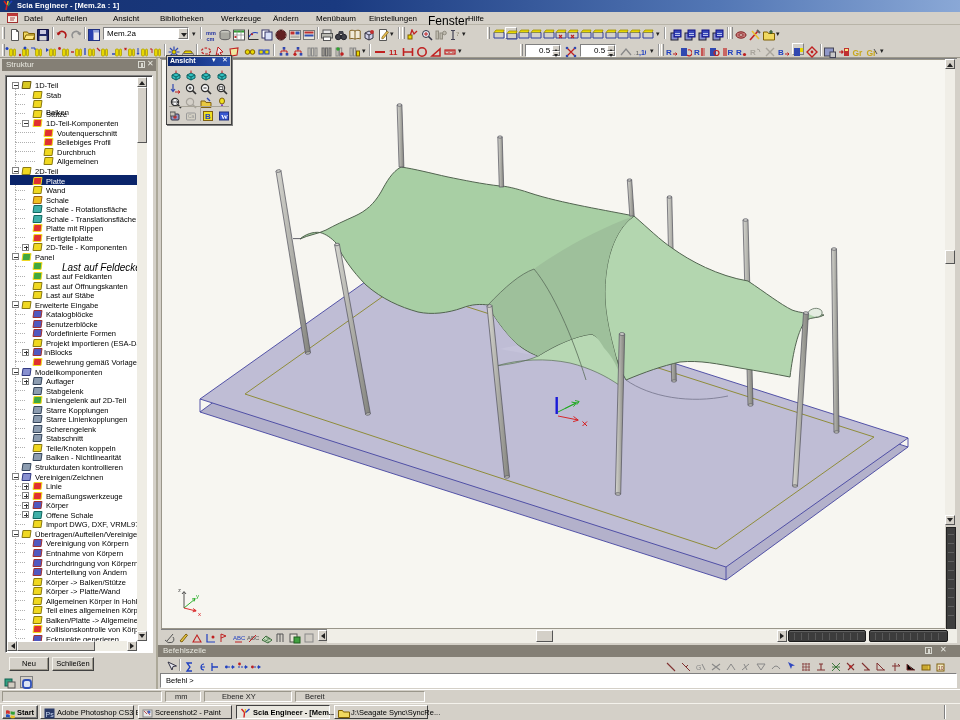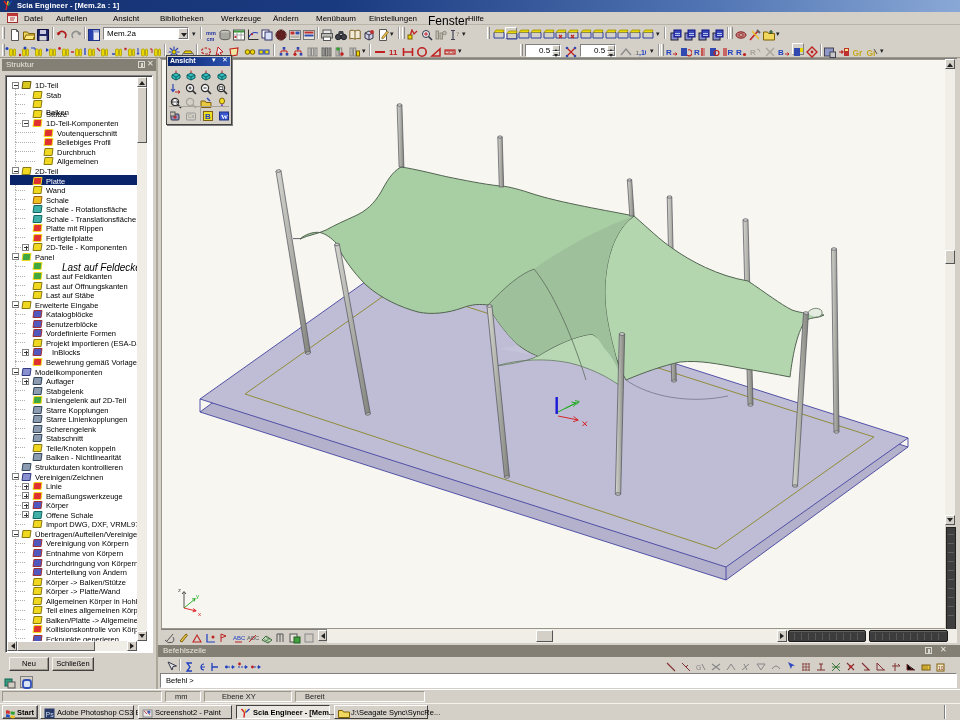--- a/index.html
+++ b/index.html
@@ -630,21 +630,21 @@
       <div class="abs" style="left:8px;top:265.35px;width:1px;height:9.55px;background:none;border-left:1px dotted #b0b0b0;"></div>
       <div class="abs" style="left:9px;top:265.35px;width:9px;height:1px;border-top:1px dotted #b0b0b0;"></div>
       <div class="abs" style="left:39px;top:261.85px;white-space:nowrap;font-size:7.5px;color:#000;">Projekt importieren (ESA-Datei)</div>
       <div class="abs" style="left:26px;top:261.85px;width:9px;height:8px;background:#f0d820;border:1px solid #8a7a10;border-radius:1px;transform:skewX(-8deg);"></div>
       <div class="abs" style="left:8px;top:274.90000000000003px;width:1px;height:9.55px;background:none;border-left:1px dotted #b0b0b0;"></div>
       <div class="abs" style="left:9px;top:274.90000000000003px;width:9px;height:1px;border-top:1px dotted #b0b0b0;"></div>
       <div class="abs" style="left:15px;top:271.90000000000003px;width:7px;height:7px;background:#fff;border:1px solid #848484;">
         <div class="abs" style="left:1px;top:2.6px;width:4px;height:1px;background:#333;"></div>
         <div class="abs" style="left:2.5px;top:1px;width:1px;height:4px;background:#333;"></div>
       </div>
-      <div class="abs" style="left:45px;top:271.40000000000003px;white-space:nowrap;font-size:7.5px;color:#000;">InBlocks</div>
+      <div class="abs" style="left:37px;top:271.40000000000003px;white-space:nowrap;font-size:7.5px;color:#000;">InBlocks</div>
       <div class="abs" style="left:26px;top:271.40000000000003px;width:9px;height:8px;background:#5058c0;border:1px solid #a03030;border-radius:1px;transform:skewX(-8deg);"></div>
       <div class="abs" style="left:8px;top:284.45000000000005px;width:1px;height:9.55px;background:none;border-left:1px dotted #b0b0b0;"></div>
       <div class="abs" style="left:9px;top:284.45000000000005px;width:9px;height:1px;border-top:1px dotted #b0b0b0;"></div>
       <div class="abs" style="left:39px;top:280.95000000000005px;white-space:nowrap;font-size:7.5px;color:#000;">Bewehrung gemäß Vorlage</div>
       <div class="abs" style="left:26px;top:280.95000000000005px;width:9px;height:8px;background:#e03030;border:1px solid #f0d820;border-radius:1px;transform:skewX(-8deg);"></div>
       <div class="abs" style="left:8px;top:294.0px;width:1px;height:9.55px;background:none;border-left:1px dotted #b0b0b0;"></div>
       <div class="abs" style="left:5px;top:291.0px;width:7px;height:7px;background:#fff;border:1px solid #848484;">
         <div class="abs" style="left:1px;top:2.6px;width:4px;height:1px;background:#333;"></div>
       </div>
       <div class="abs" style="left:28px;top:290.5px;white-space:nowrap;font-size:7.5px;color:#000;">Modellkomponenten</div>

